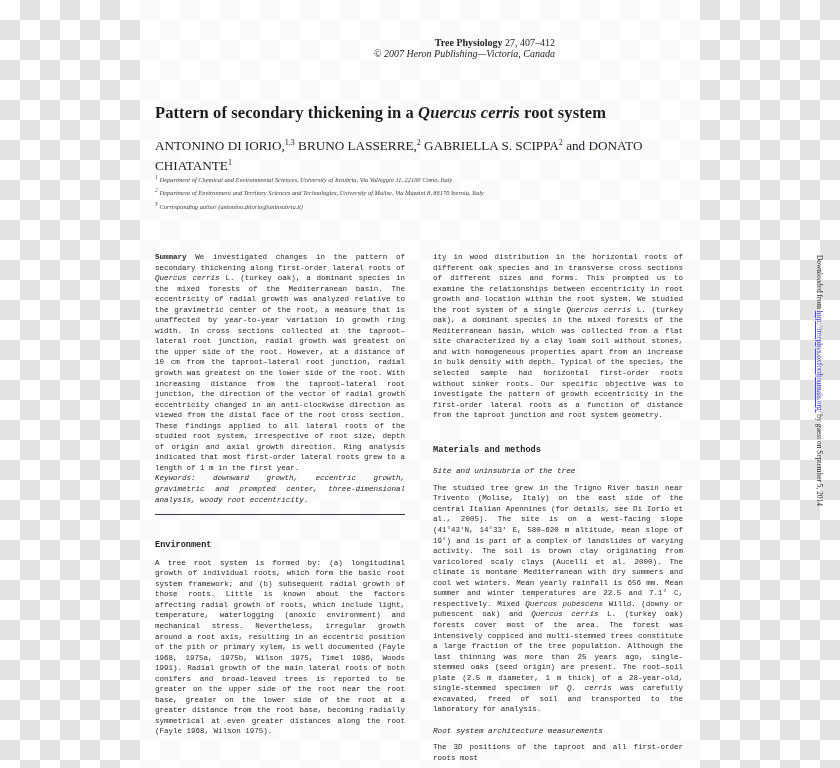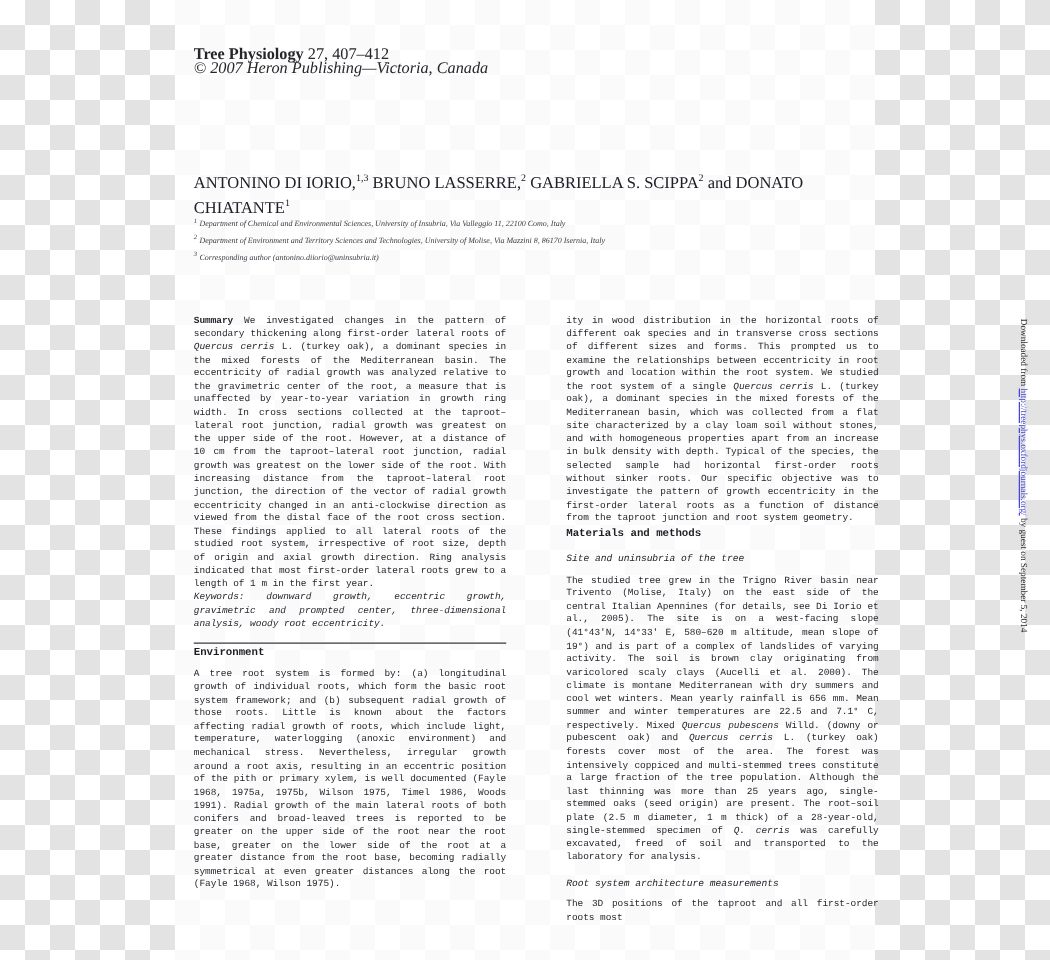--- a/index.html
+++ b/index.html
@@ -38,23 +38,24 @@
     top: 0px;
     width: 560px;
     height: 768px;
     background: rgba(255,255,255,0.82);
   }
   .jhead {
     position: absolute;
     left: 15px;
     top: 38px;
     width: 400px;
-    font-size: 13px;
+    font-size: 10px;
     line-height: 10.5px;
     color: #25252b;
+    text-align: right;
   }
   .jhead .j1 { font-weight: bold; }
   .jhead .jline2 { font-style: italic; }
 
   h1.title {
     position: absolute;
     left: 15px;
     top: 103px;
     width: 530px;
     margin: 0;
@@ -115,40 +116,40 @@
     position: absolute;
     top: 0;
     width: 250px;
     font-size: 7.55px;
     line-height: 10.55px;
     text-align: justify;
     color: #26262e;
     letter-spacing: -0.02px;
   }
   .col.left { left: 0; }
-  .col.right { left: 298px; }
+  .col.right { left: 278px; }
 
   .col p { margin: 0 0 0 0; text-indent: 0; }
   .col p.ind { text-indent: 9px; }
   .col i { font-style: italic; }
 
   .kw {
     font-style: italic;
     margin-top: 10px;
   }
   .rule {
     border: none;
     border-top: 1px solid #3a3a42;
     margin: 9px 0 0 0;
     height: 1px;
   }
   h2.sec {
     font-size: 8.6px;
     font-weight: bold;
-    margin: 1px 0 7px 0;
+    margin: 24px 0 7px 0;
     color: #1d1d24;
   }
   h3.sub {
     font-size: 7.7px;
     font-style: italic;
     font-weight: normal;
     margin: 11px 0 6px 0;
     color: #22222a;
   }
 
@@ -185,20 +186,21 @@
   <div class="paper">
 
     <div class="jhead">
       <div class="jline1">
         <span class="j1">Tree Physiology</span>
         <span>27, 407–412</span>
       </div>
       <div class="jline2">© 2007 Heron Publishing—Victoria, Canada</div>
     </div>
 
+    <h1 class="title"><span>Pattern of secondary thickening in a </span><i>Quercus cerris</i><span> root system</span></h1>
 
     <div class="authors"><span>ANTONINO DI IORIO,</span><sup>1,3</sup><span> BRUNO LASSERRE,</span><sup>2</sup><span> GABRIELLA S. SCIPPA</span><sup>2</sup><span> and DONATO CHIATANTE</span><sup>1</sup></div>
 
     <div class="affil">
       <div class="row"><sup>1</sup><span>Department of Chemical and Environmental Sciences, University of Insubria, Via Valleggio 11, 22100 Como, Italy</span></div>
       <div class="row"><sup>2</sup><span>Department of Environment and Territory Sciences and Technologies, University of Molise, Via Mazzini 8, 86170 Isernia, Italy</span></div>
       <div class="row"><sup>3</sup><span>Corresponding author (antonino.diiorio@uninsubria.it)</span></div>
     </div>
 
 

